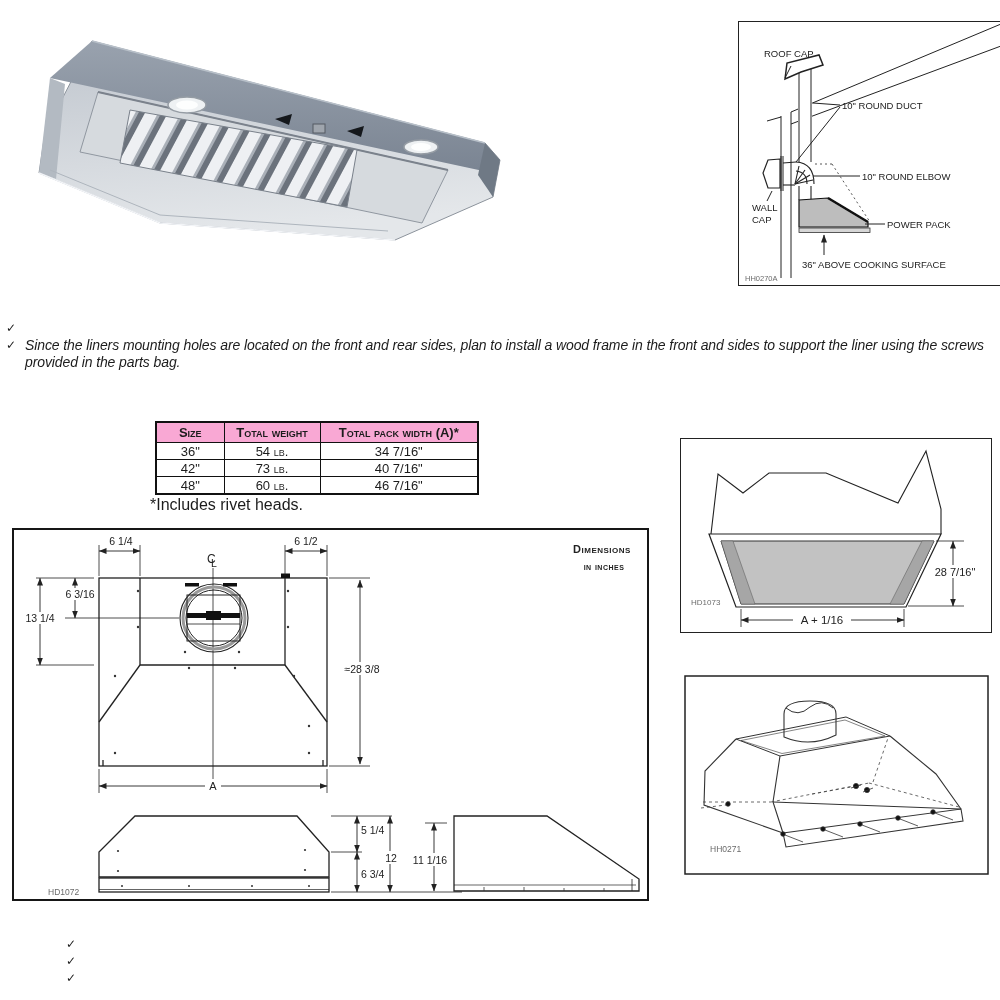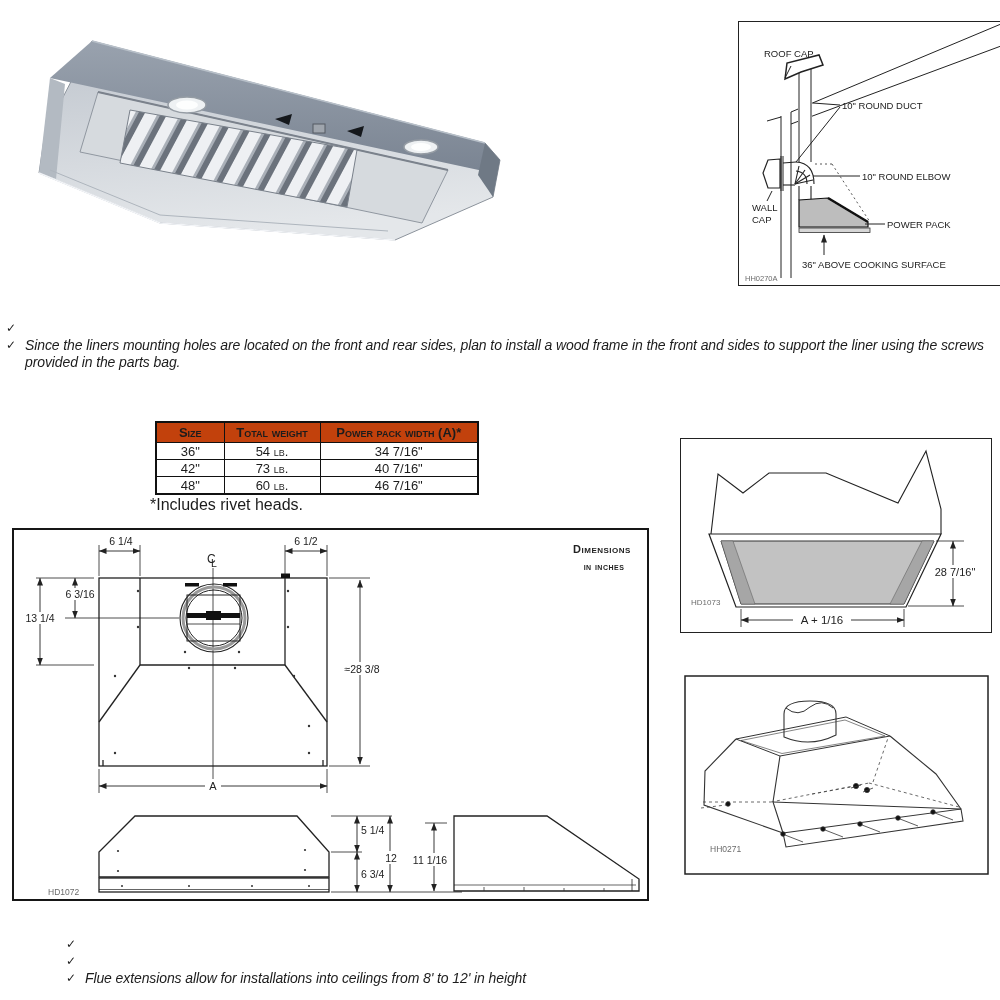--- a/index.html
+++ b/index.html
@@ -13,21 +13,21 @@
   #box-hd1073{left:680px;top:438px;width:312px;height:195px;}
   .notes{position:absolute;font-style:italic;font-size:14px;line-height:17px;letter-spacing:-0.1px;}
   .note{display:flex;gap:9px;}
   .note .check{font-style:normal;font-family:"DejaVu Sans",sans-serif;font-size:12px;line-height:17px;}
   #notes-top{left:6px;top:320px;width:986px;}
   #notes-bottom{left:66px;top:936px;width:900px;line-height:16.5px;}
   table.spec{position:absolute;left:155px;top:421px;border-collapse:collapse;border:2px solid #111;
              table-layout:fixed;}
   table.spec th,table.spec td{border:1.5px solid #111;font-variant:small-caps;text-align:center;
              padding:0 4px;overflow:hidden;white-space:nowrap;}
-  table.spec th{background:#c2410c;font-weight:bold;font-size:13px;height:19px;}
+  table.spec th{background:#f9a8d4;font-weight:bold;font-size:13px;height:19px;}
   table.spec td{font-size:13px;height:16px;}
   #footnote{left:150px;top:496px;font-size:16px;}
   .code-label{fill:#6b6b6b;}
 </style>
 </head>
 <body>
 
 <div class="page">
 
   <svg width="0" height="0" style="position:absolute" aria-hidden="true">
@@ -170,21 +170,21 @@
   <table class="spec">
     <colgroup>
         <col style="width:68px">
         <col style="width:96px">
         <col style="width:158px">
       </colgroup>
     <thead>
       <tr>
         <th>Size</th>
         <th>Total weight</th>
-        <th>Power pack width (A)*</th>
+        <th>Total pack width (A)*</th>
       </tr>
     </thead>
     <tbody>
       <tr>
         <td>36"</td>
         <td>54 lb.</td>
         <td>34 7/16"</td>
       </tr>
       <tr>
         <td>42"</td>
@@ -424,17 +424,16 @@
 
   <div id="notes-bottom" class="notes">
     <div class="note">
       <span class="check">✓</span>
     </div>
     <div class="note">
       <span class="check">✓</span>
     </div>
     <div class="note">
       <span class="check">✓</span>
-      <span>Flue extensions allow for installations into ceilings from 8' to 12' in height</span>
     </div>
   </div>
 
 </div>
 
 </body></html>

